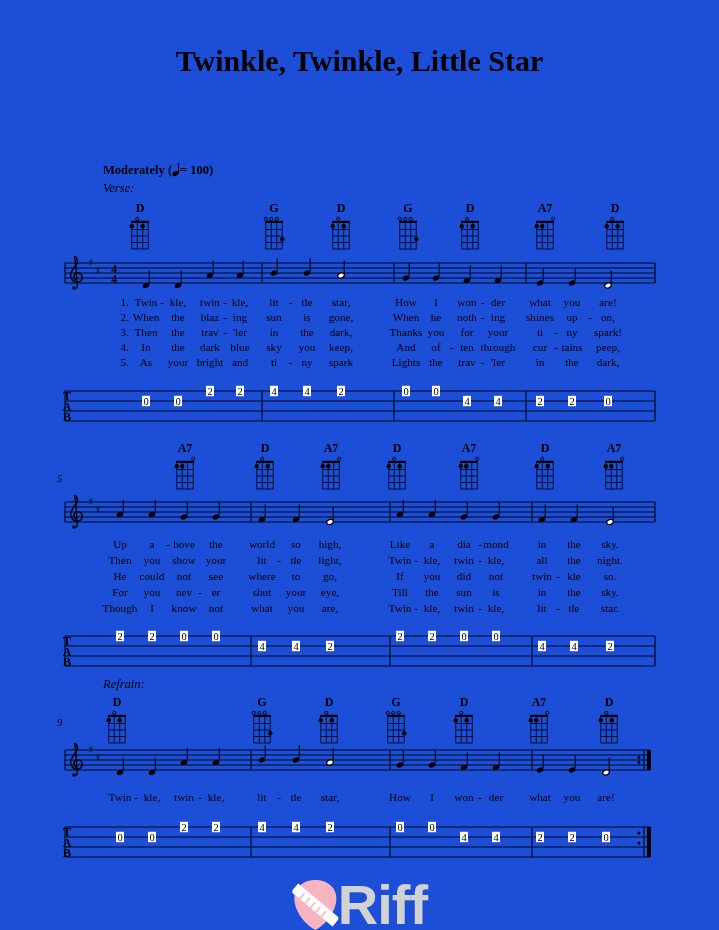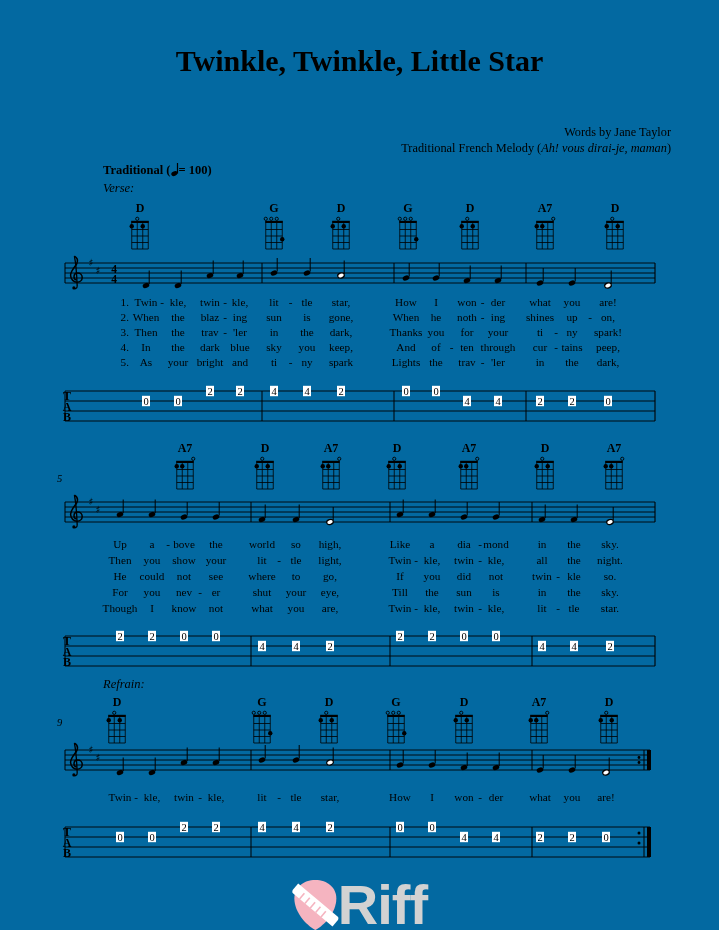--- a/index.html
+++ b/index.html
@@ -1,17 +1,17 @@
 <!DOCTYPE html>
 <html><head>
 <meta charset="utf-8">
 <style>
   html,body{margin:0;padding:0;background:#e8e8e8;}
   .page{
-    position:relative;width:719px;height:930px;background:#0369a1;
+    position:relative;width:719px;height:930px;background:#1d4ed8;
     margin:0 auto;overflow:hidden;
     font-family:"Liberation Serif",serif;color:#000;
   }
   .title{
     position:absolute;top:44px;left:0;width:719px;text-align:center;
     font-size:30px;font-weight:bold;letter-spacing:0px;
   }
   .credits{
     position:absolute;top:124px;right:48px;text-align:right;
     font-size:12.3px;line-height:16px;
@@ -31,27 +31,23 @@
   .wm-riff{color:#d2d2d2;}
   .wm-spot{color:#f4a8b8;}
 </style>
 </head>
 <body>
 
 <div class="page">
 
   <div class="title">Twinkle, Twinkle, Little Star</div>
 
-  <div class="credits">
-    <div>Words by Jane Taylor</div>
-    <div><span>Traditional French Melody (</span><span class="it">Ah! vous dirai-je, maman</span><span>)</span></div>
-  </div>
 
   <div class="tempo">
-    <span>Traditional</span>
+    <span>Moderately</span>
     <span>(</span><svg width="8" height="16">
         <g>
           <ellipse cx="3.4" cy="12.6" rx="3.2" ry="2.3" transform="rotate(-20 3.4 12.6)" fill="#000"></ellipse>
           <rect x="5.9" y="2" width="1.2" height="10.5" fill="#000"></rect>
         </g>
       </svg><span>= 100</span><span>)</span>
   </div>
 
   <svg id="score" width="719" height="930" viewBox="0 0 719 930">
       <g>

